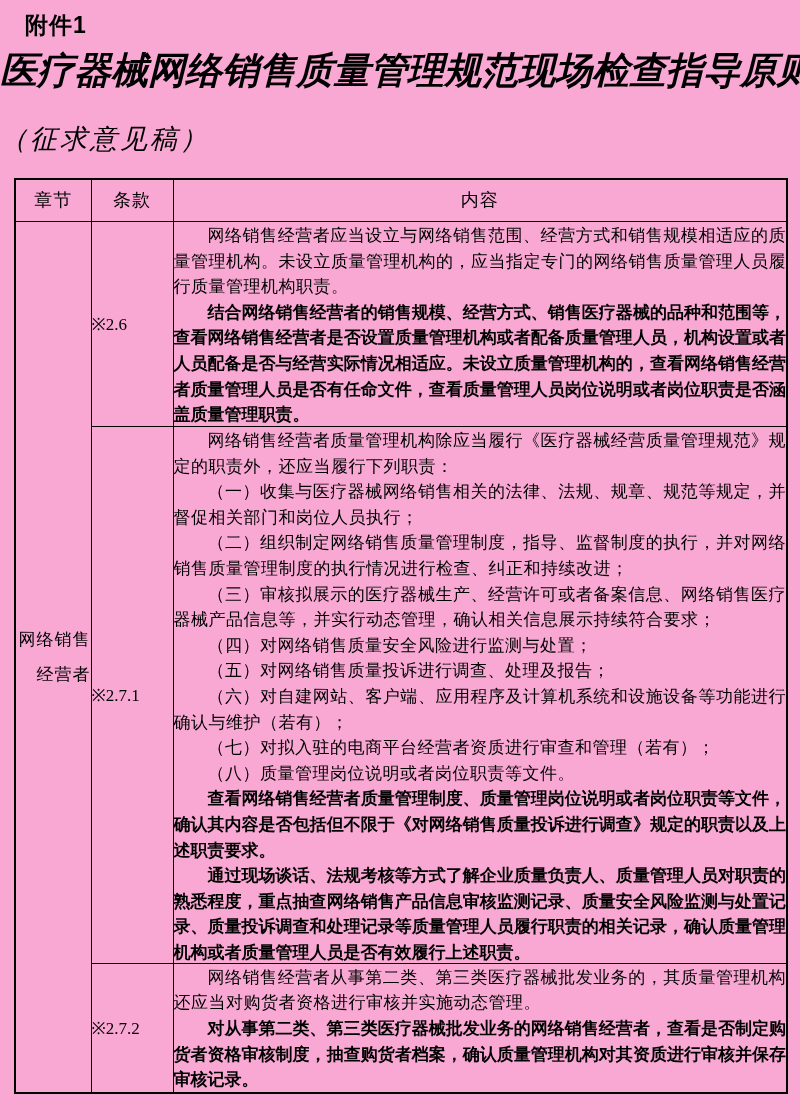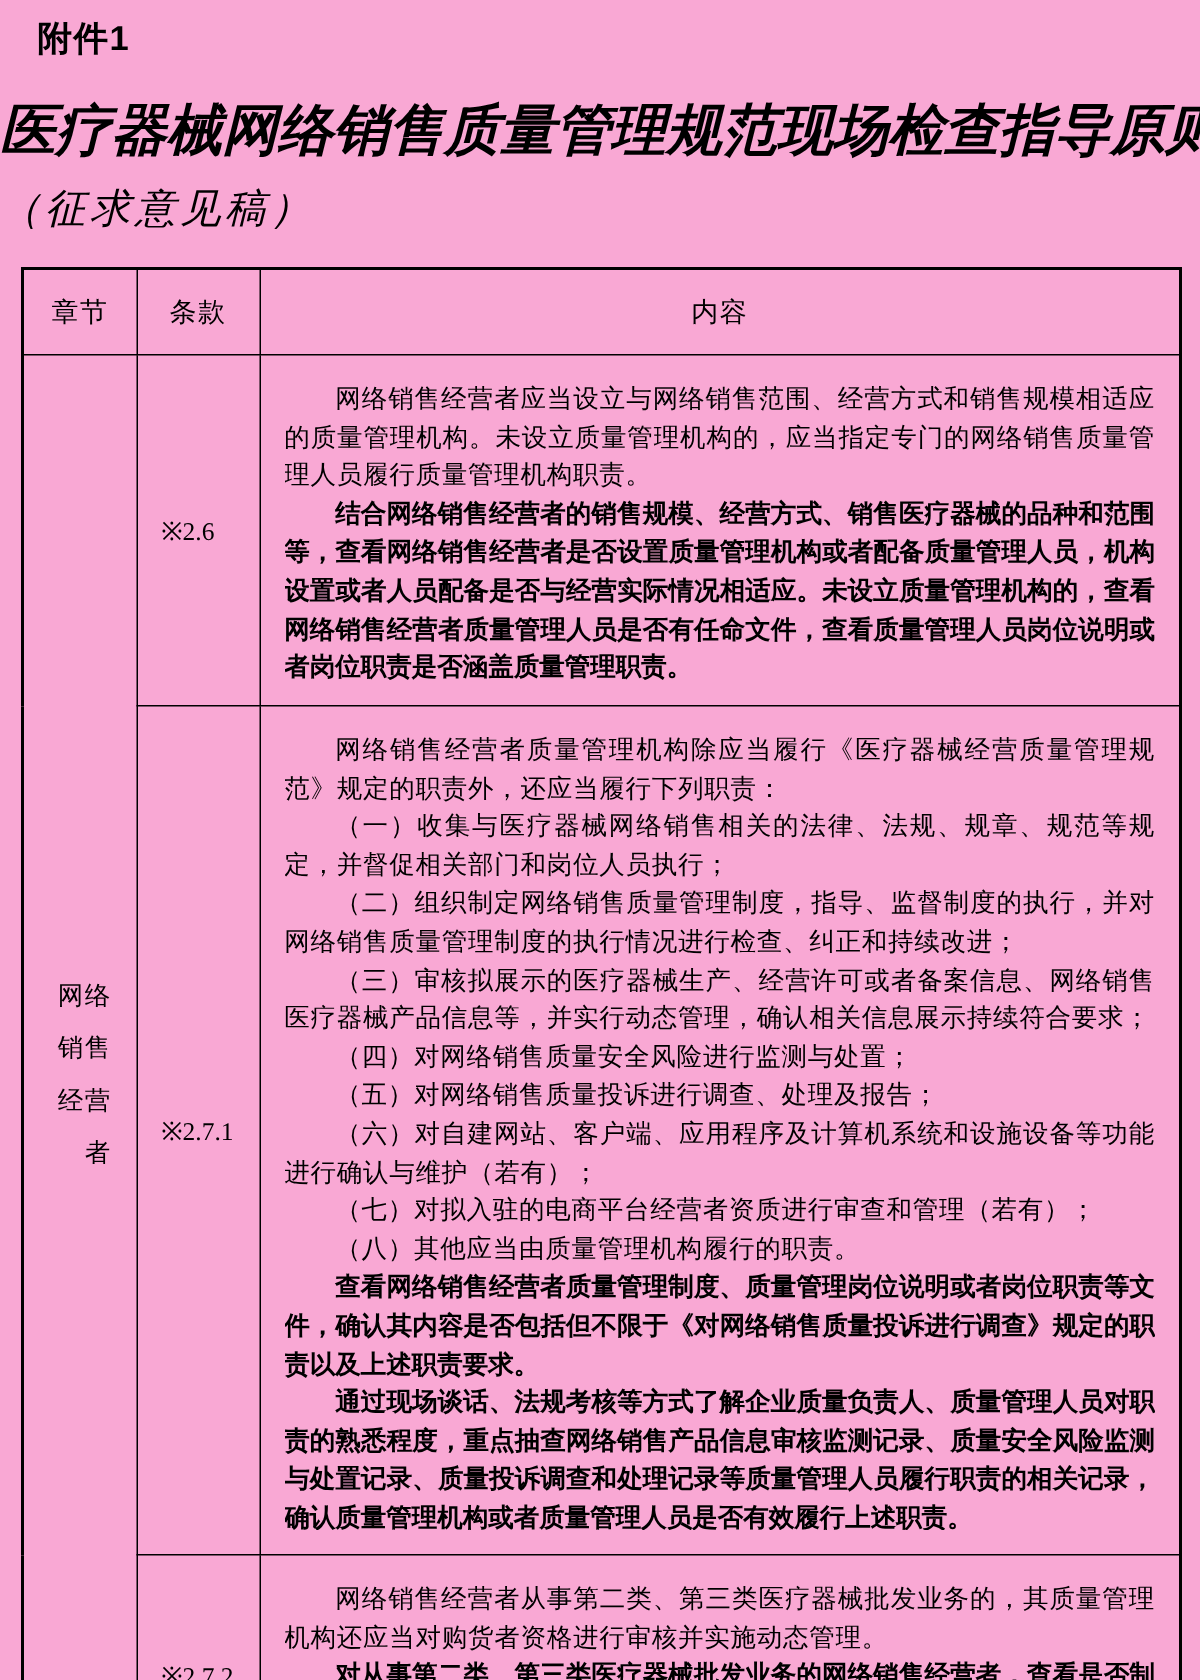--- a/index.html
+++ b/index.html
@@ -10,21 +10,21 @@
     font-family:"Liberation Serif","DejaVu Serif",serif;
     color:#000000;
     overflow:hidden;
   }
   .attachment{
     position:absolute;top:10px;left:25px;
     font-family:"Liberation Sans","DejaVu Sans",sans-serif;
     font-weight:700;font-size:23px;letter-spacing:1px;
   }
   .title{
-    position:absolute;top:62px;left:0;width:100%;
+    position:absolute;top:46px;left:0;width:100%;
     margin:0;text-align:left;
     font-family:Liberation Mono, monospace;
     font-style:italic;font-weight:700;
     font-size:37px;letter-spacing:0px;
     white-space:nowrap;
   }
   .subtitle{
     position:absolute;top:121px;left:0;width:100%;
     font-family:"DejaVu Serif","Liberation Serif",serif;
     font-style:italic;
@@ -32,21 +32,21 @@
   }
   table.doc{
     position:absolute;top:178px;left:14px;
     width:772px;
     border-collapse:collapse;
     table-layout:fixed;
     border:2px solid #000000;
   }
   table.doc th, table.doc td{
     border:1px solid #000000;
-    padding:16px;
+    padding:0;
     vertical-align:middle;
   }
   col.c-chapter{width:76px;}
   col.c-clause{width:82px;}
   col.c-content{width:614px;}
   tr.hrow{height:42px;}
   tr.r1{height:205px;}
   tr.r2{height:537px;}
   tr.r3{height:130px;}
   th{
@@ -131,21 +131,21 @@
       <td class="content-cell">
         <div class="inner">
           <p>网络销售经营者质量管理机构除应当履行《医疗器械经营质量管理规范》规定的职责外，还应当履行下列职责：</p>
           <p>（一）收集与医疗器械网络销售相关的法律、法规、规章、规范等规定，并督促相关部门和岗位人员执行；</p>
           <p>（二）组织制定网络销售质量管理制度，指导、监督制度的执行，并对网络销售质量管理制度的执行情况进行检查、纠正和持续改进；</p>
           <p>（三）审核拟展示的医疗器械生产、经营许可或者备案信息、网络销售医疗器械产品信息等，并实行动态管理，确认相关信息展示持续符合要求；</p>
           <p>（四）对网络销售质量安全风险进行监测与处置；</p>
           <p>（五）对网络销售质量投诉进行调查、处理及报告；</p>
           <p>（六）对自建网站、客户端、应用程序及计算机系统和设施设备等功能进行确认与维护（若有）；</p>
           <p>（七）对拟入驻的电商平台经营者资质进行审查和管理（若有）；</p>
-          <p>（八）其他应当由质量管理机构履行的职责。</p>
+          <p>（八）质量管理岗位说明或者岗位职责等文件。</p>
           <p class="bold">查看网络销售经营者质量管理制度、质量管理岗位说明或者岗位职责等文件，确认其内容是否包括但不限于《对网络销售质量投诉进行调查》规定的职责以及上述职责要求。</p>
           <p class="bold">通过现场谈话、法规考核等方式了解企业质量负责人、质量管理人员对职责的熟悉程度，重点抽查网络销售产品信息审核监测记录、质量安全风险监测与处置记录、质量投诉调查和处理记录等质量管理人员履行职责的相关记录，确认质量管理机构或者质量管理人员是否有效履行上述职责。</p>
         </div>
       </td>
     </tr>
 
     <tr class="r3">
       <td class="clause-cell">※2.7.2</td>
       <td class="content-cell">
         <div class="inner">

